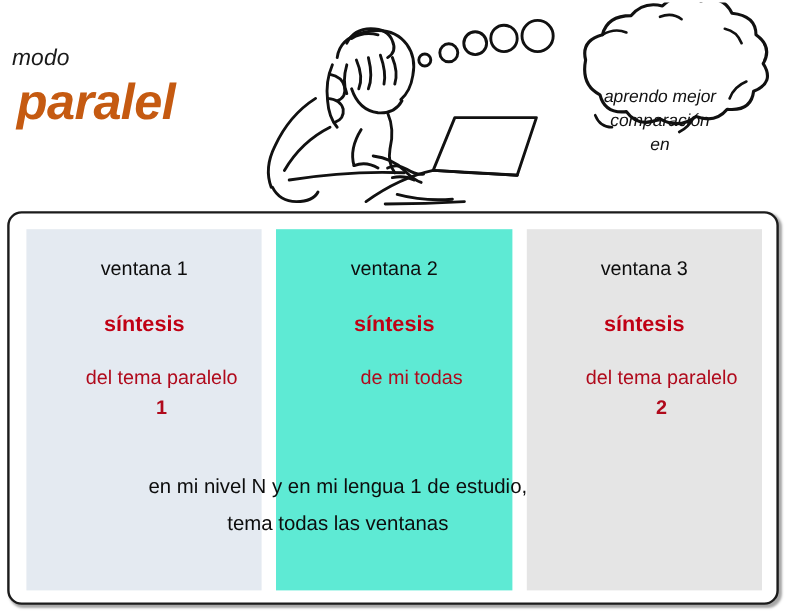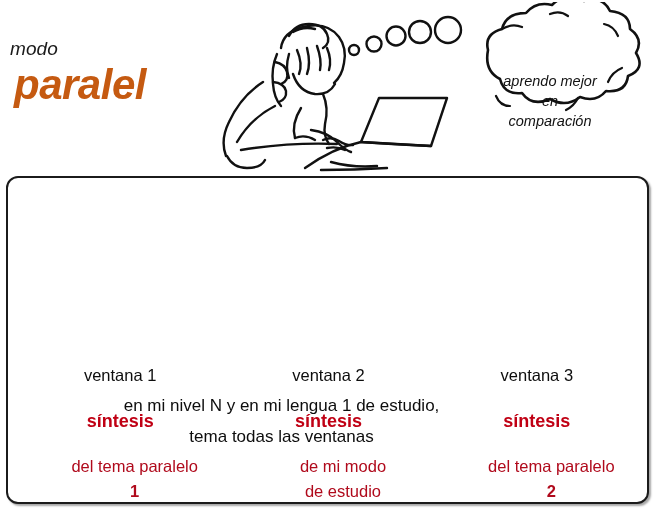--- a/index.html
+++ b/index.html
@@ -93,21 +93,20 @@
   }
 
   #windows-row {
     position: absolute;
     left: 22px;
     top: 191px;
     width: 613px;
     height: 301px;
     display: flex;
     gap: 12px;
-    align-items: center;
   }
   .window-col {
     flex: 1 1 0;
     position: relative;
   }
   .window-title {
     position: absolute;
     left: 0; right: 0;
     top: 24px;
     text-align: center;
@@ -236,44 +235,43 @@
         <path d="M158 22 q10 2 14 12"></path>
         <path d="M176 66 q-10 4 -14 14"></path>
         <path d="M120 108 q8 -4 12 -12"></path>
         <path d="M64 104 q-10 0 -14 -10"></path>
       </g>
     </svg>
   </div>
 
   <div id="thought-bubble-text">
     <span class="bubble-line">aprendo  mejor</span>
+    <span class="bubble-line">comparación</span>
     <span class="bubble-line">en</span>
-    <span class="bubble-line">comparación</span>
   </div>
 </div>
 
 <div id="main-frame"></div>
 
 <div id="windows-row">
 
   <div class="window-col" style="background: rgb(228, 234, 241);">
     <div class="window-title">ventana 1</div>
     <div class="window-synth" style="color: rgb(192, 0, 20);">síntesis</div>
     <div class="window-detail" style="color: rgb(176, 10, 28);">
       <span>del tema paralelo</span><br>
       <span class="detail-strong">1</span>
     </div>
   </div>
 
-  <div class="window-col" style="background: #eab308;">
+  <div class="window-col" style="background: #5eead4;">
     <div class="window-title">ventana 2</div>
     <div class="window-synth" style="color: rgb(192, 0, 20);">síntesis</div>
     <div class="window-detail" style="color: rgb(176, 10, 28);">
-      <span>de mi modo</span><br>
-      <span>de estudio</span>
+      <span>de mi todas</span><br>
     </div>
   </div>
 
   <div class="window-col" style="background: #e5e5e5;">
     <div class="window-title">ventana 3</div>
     <div class="window-synth" style="color: rgb(192, 0, 20);">síntesis</div>
     <div class="window-detail" style="color: rgb(176, 10, 28);">
       <span>del tema paralelo</span><br>
       <span class="detail-strong">2</span>
     </div>

